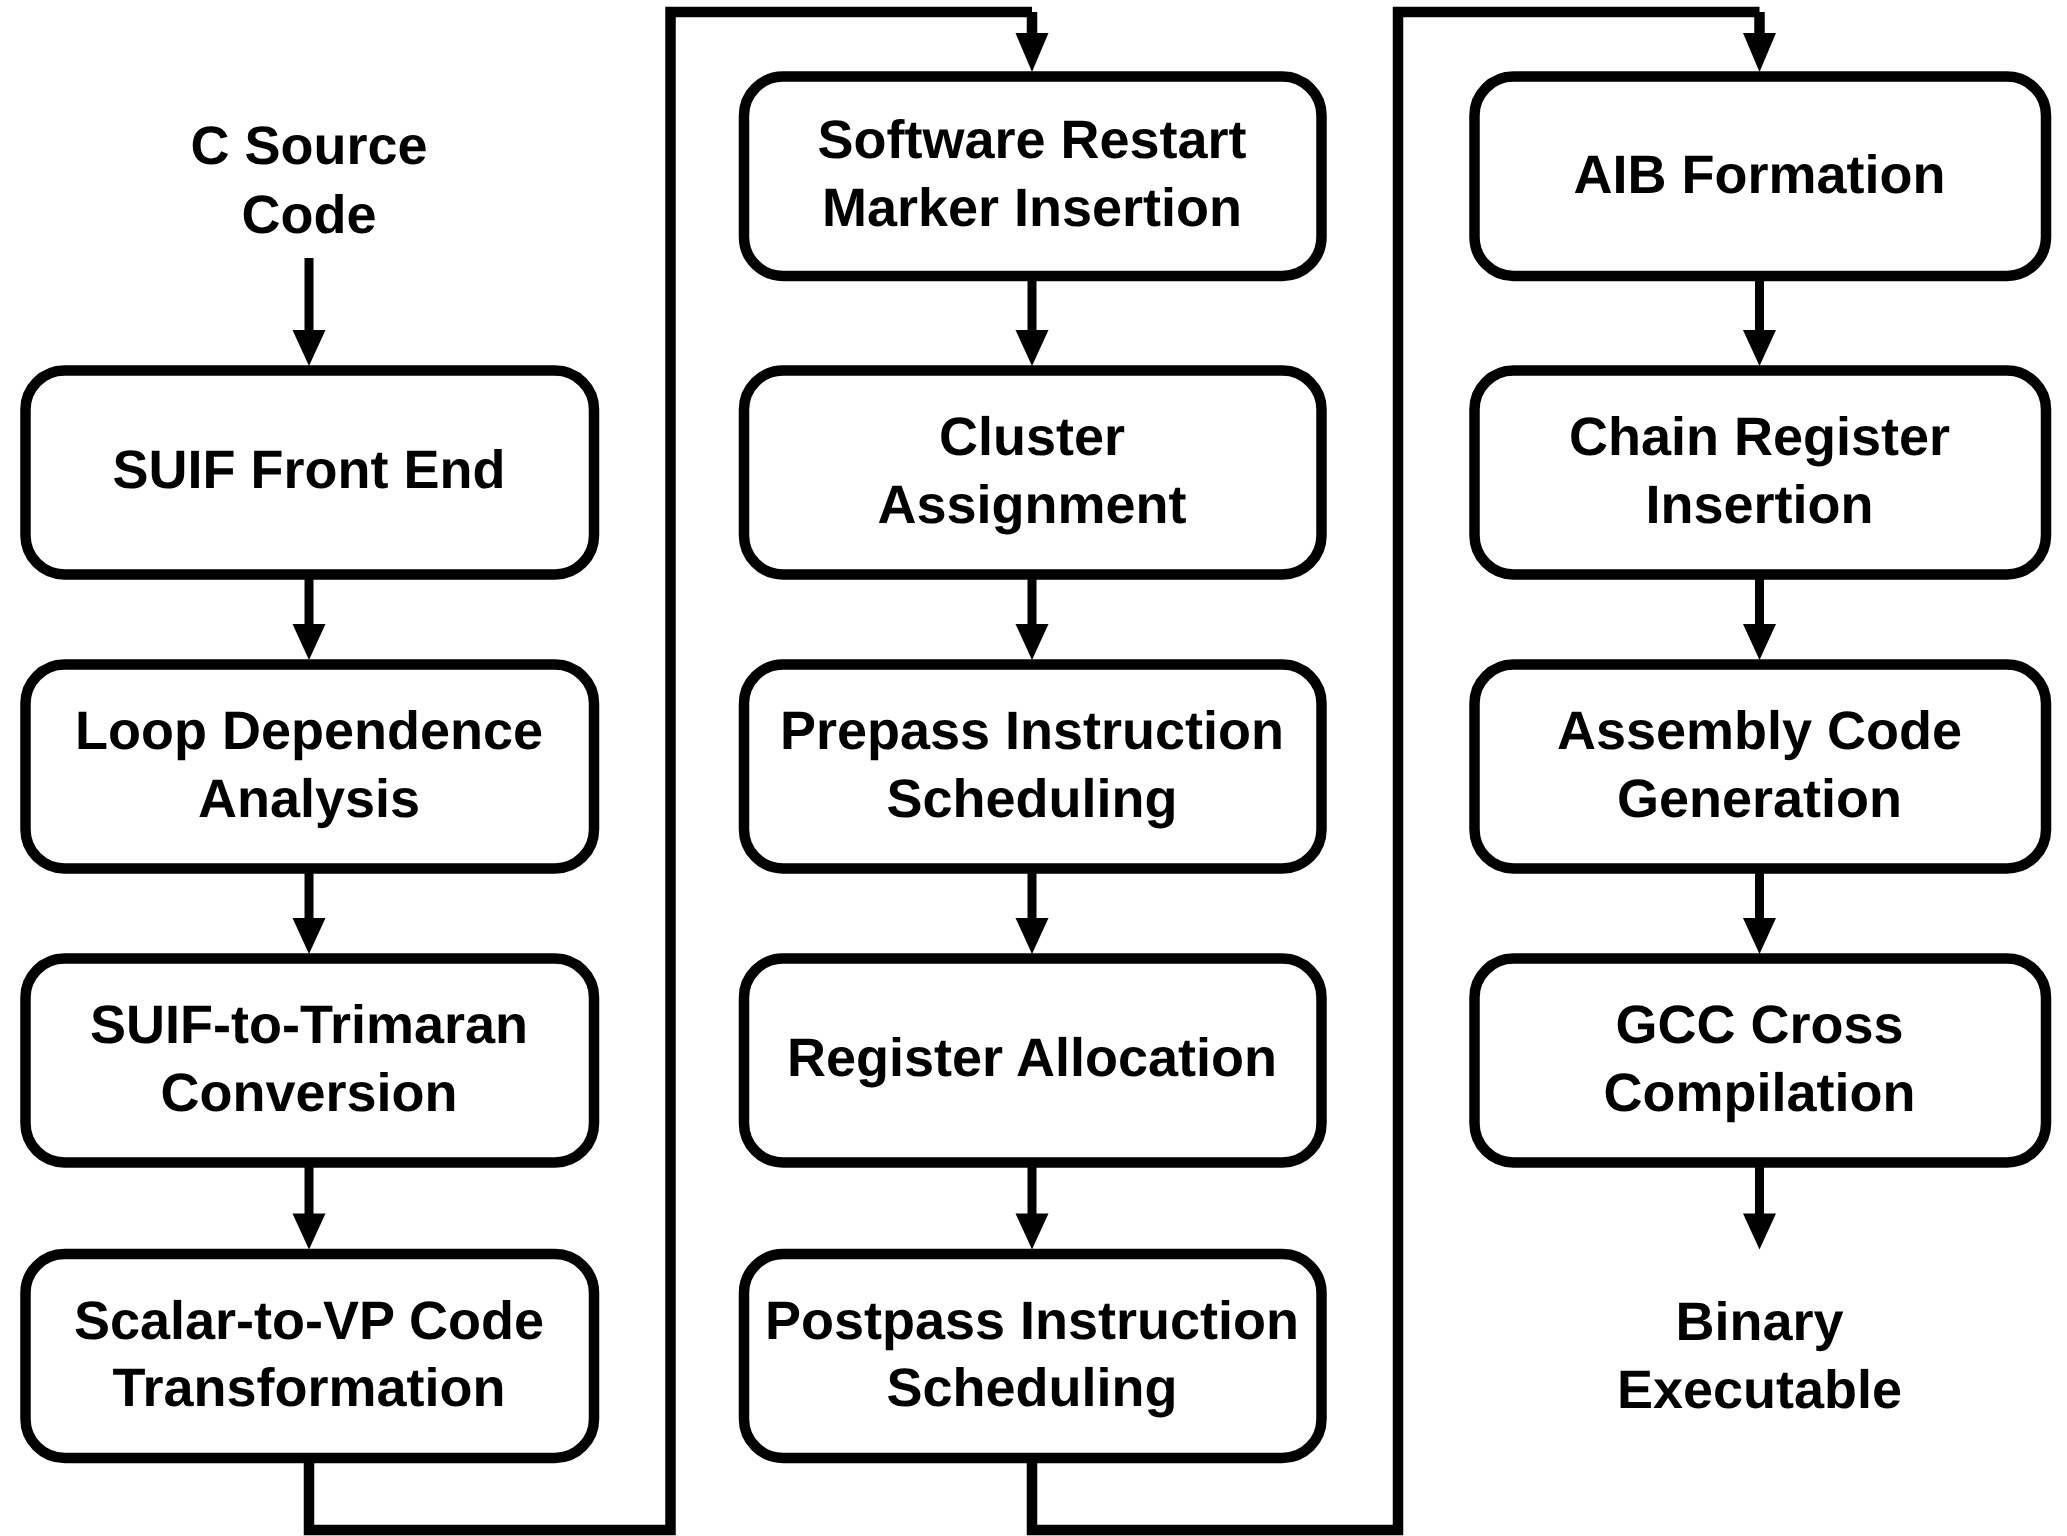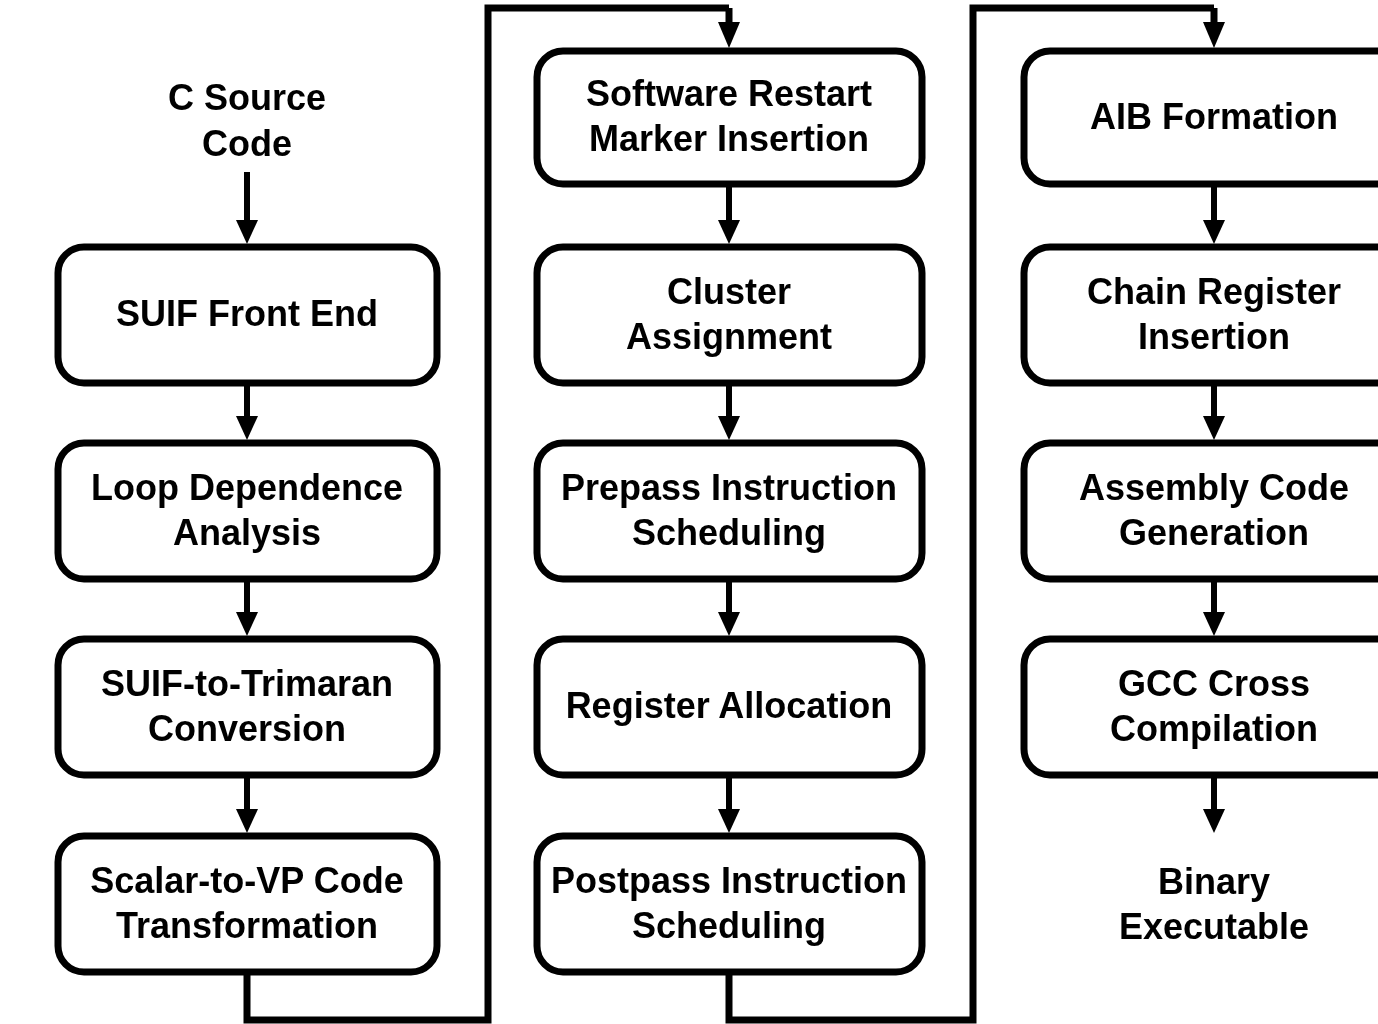--- a/index.html
+++ b/index.html
@@ -11,21 +11,20 @@
     width: 1378px;
     height: 1024px;
     overflow: hidden;
     font-family: "Liberation Sans", sans-serif;
   }
   #canvas {
     position: relative;
     width: 1335px;
     height: 1024px;
     background: #ffffff;
-    margin-left: 41px;
   }
   svg.flow {
     position: absolute;
     left: 0;
     top: 0;
     width: 1378px;
     height: 1024px;
   }
   .box-rect {
     fill: #ffffff;

